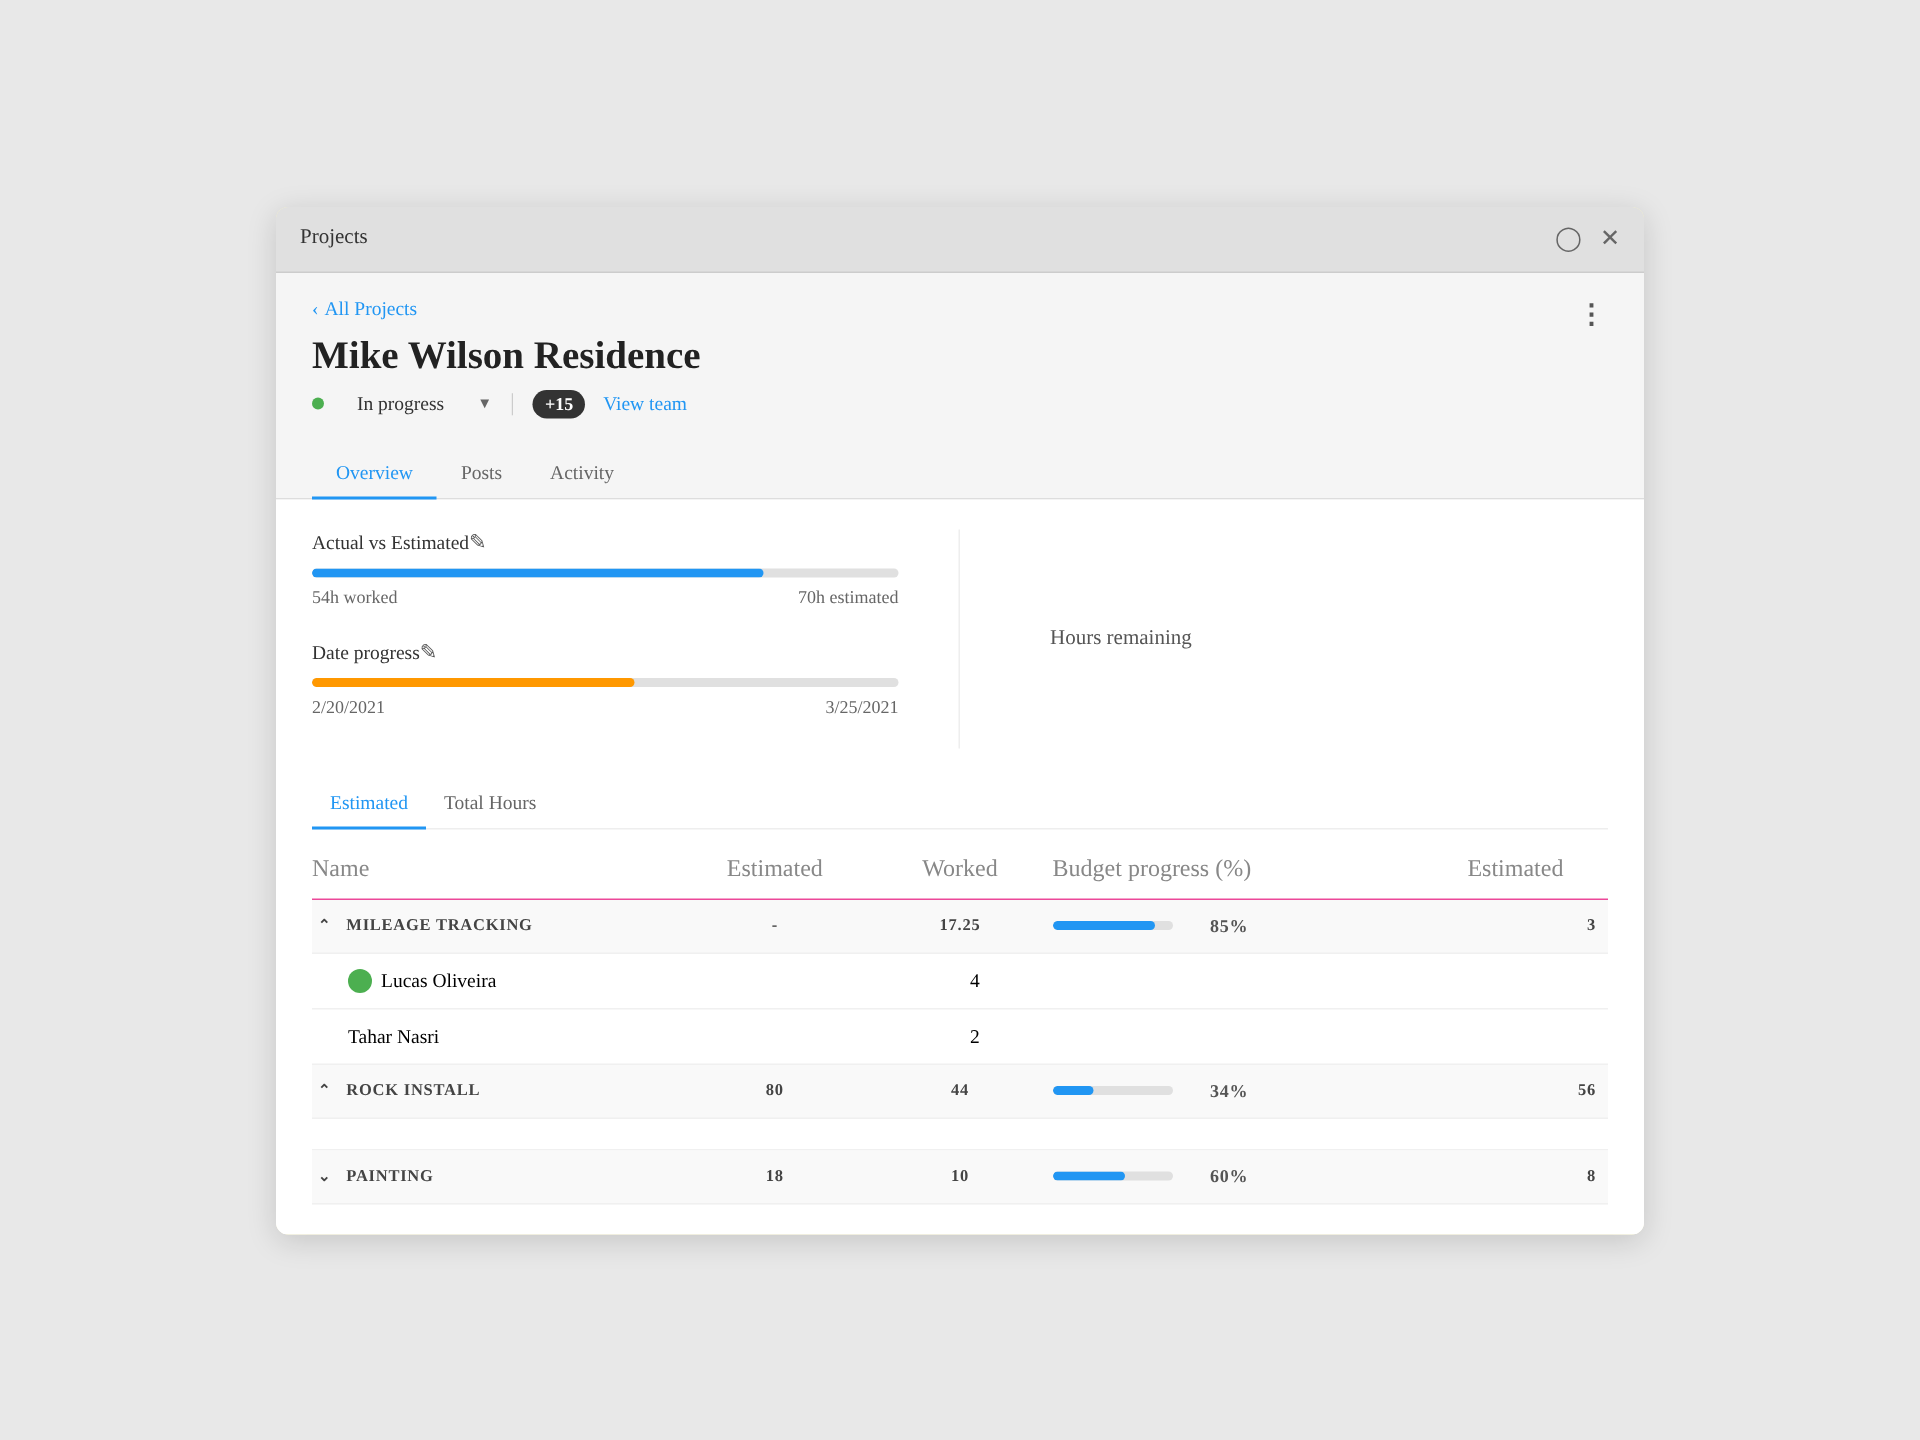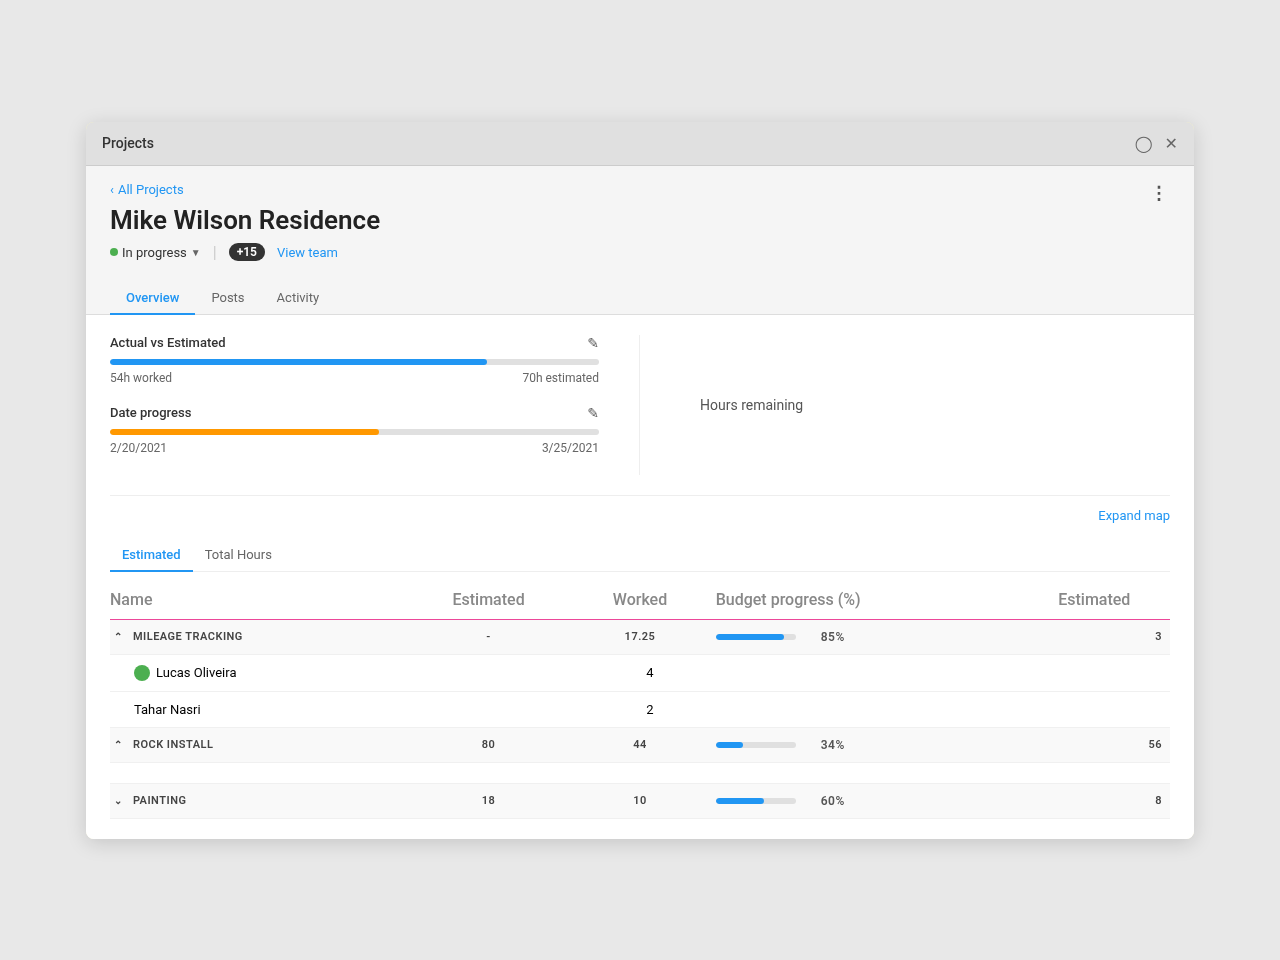--- a/index.html
+++ b/index.html
@@ -6,25 +6,26 @@
     body {
       background: #e8e8e8;
       font-family: -apple-system, BlinkMacSystemFont, 'Segoe UI', Roboto, sans-serif;
       display: flex;
       justify-content: center;
       align-items: center;
       min-height: 960px;
       width: 1280px;
     }
     .window {
-      width: 1108px;
+      width: 912px;
       background: #fef9c3;
       border-radius: 8px;
       box-shadow: 0 4px 20px rgba(0,0,0,0.15);
       overflow: hidden;
+      font-family: Liberation Serif, serif;
     }
     .titlebar {
       background: #e0e0e0;
       height: 44px;
       display: flex;
       align-items: center;
       padding: 0 16px;
       border-bottom: 1px solid #ccc;
     }
     .titlebar-title {
@@ -68,21 +69,21 @@
     }
     .project-meta {
       display: flex;
       align-items: center;
       gap: 12px;
       margin-bottom: 0;
     }
     .status-badge {
       display: flex;
       align-items: center;
-      gap: 4px;
+      gap: 22px;
       font-size: 13px;
       color: #333;
     }
     .status-dot {
       width: 8px;
       height: 8px;
       border-radius: 50%;
       background: #4caf50;
     }
     .status-dropdown {
@@ -154,21 +155,20 @@
       padding-left: 60px;
       display: flex;
       flex-direction: column;
       justify-content: center;
     }
     .stat-block {
       margin-bottom: 20px;
     }
     .stat-header {
       display: flex;
-      justify-content: space-between;
       align-items: center;
       margin-bottom: 8px;
     }
     .stat-label {
       font-size: 13px;
       font-weight: 500;
       color: #333;
     }
     .edit-icon {
       cursor: pointer;
@@ -396,23 +396,20 @@
               <span>3/25/2021</span>
             </div>
           </div>
         </div>
 
         <div class="stats-right">
           <div class="hours-remaining-label">Hours remaining</div>
         </div>
       </div>
 
-      <div class="expand-map-row">
-        <span class="expand-map-btn">Expand map</span>
-      </div>
 
       <div class="subtabs-row">
         <div class="subtab active">Estimated</div>
         <div class="subtab">Total Hours</div>
       </div>
 
       <div class="table-container">
 
         <div class="table-header">
           <div>Name</div>

